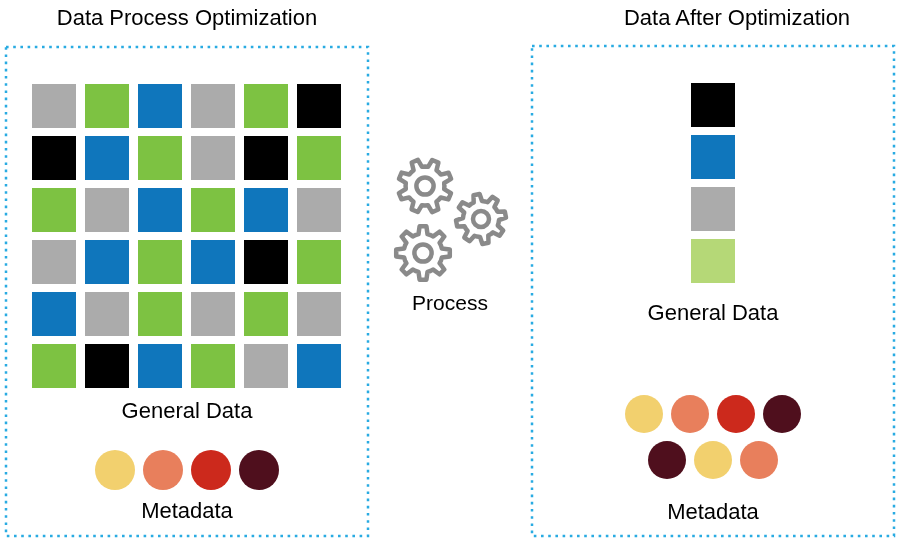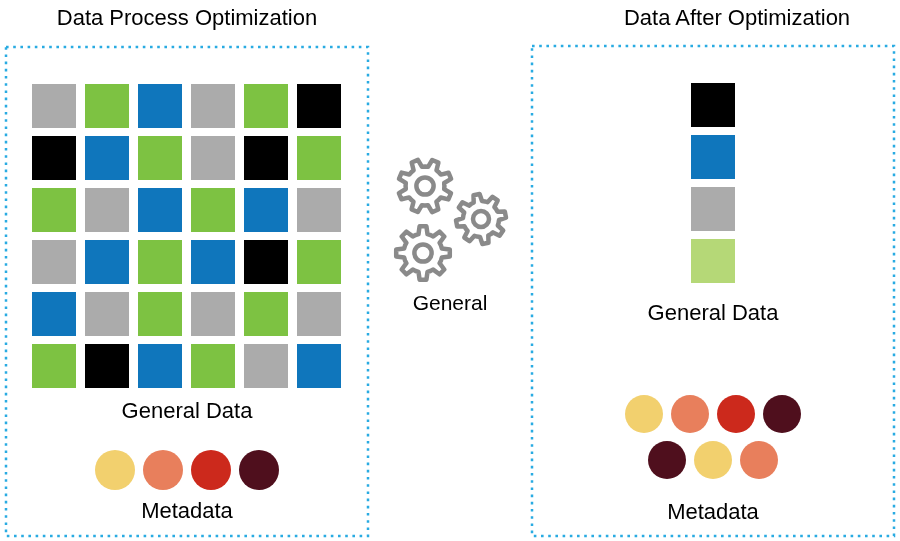--- a/index.html
+++ b/index.html
@@ -114,21 +114,21 @@
 
 <svg class="gears-svg" id="gears" width="160" height="160" viewBox="0 0 160 160">
     <path d="M70.8,34.6L78.5,32.7L81.1,38.9L74.2,43.0L74.4,46.1L74.2,49.1L81.0,53.2L78.4,59.4L70.7,57.5L68.7,59.8L66.4,61.8L68.3,69.5L62.1,72.1L58.0,65.2L54.9,65.4L51.9,65.2L47.8,72.0L41.6,69.4L43.5,61.7L41.2,59.7L39.2,57.4L31.5,59.3L28.9,53.1L35.8,49.0L35.6,45.9L35.8,42.9L29.0,38.8L31.6,32.6L39.3,34.5L41.3,32.2L43.6,30.2L41.7,22.5L47.9,19.9L52.0,26.8L55.1,26.6L58.1,26.8L62.2,20.0L68.4,22.6L66.5,30.3L68.8,32.3Z" fill="#ffffff" stroke="#8A8A8A" stroke-width="4.5" stroke-linejoin="round"></path>
     <circle cx="55" cy="46" r="8.6" fill="#ffffff" stroke="#8A8A8A" stroke-width="4.5"></circle>
     <path d="M127.5,71.7L134.8,71.5L136.0,77.6L129.0,80.0L128.6,82.8L127.8,85.5L133.2,90.5L129.6,95.7L123.0,92.4L120.8,94.1L118.3,95.5L118.5,102.8L112.4,104.0L110.0,97.0L107.2,96.6L104.5,95.8L99.5,101.2L94.3,97.6L97.6,91.0L95.9,88.8L94.5,86.3L87.2,86.5L86.0,80.4L93.0,78.0L93.4,75.2L94.2,72.5L88.8,67.5L92.4,62.3L99.0,65.6L101.2,63.9L103.7,62.5L103.5,55.2L109.6,54.0L112.0,61.0L114.8,61.4L117.5,62.2L122.5,56.8L127.7,60.4L124.4,67.0L126.1,69.2Z" fill="#ffffff" stroke="#8A8A8A" stroke-width="4.5" stroke-linejoin="round"></path>
     <circle cx="111" cy="79" r="8.0" fill="#ffffff" stroke="#8A8A8A" stroke-width="4.5"></circle>
     <path d="M71.9,108.5L79.8,109.6L79.8,116.4L71.9,117.5L71.0,120.4L69.6,123.2L74.3,129.5L69.5,134.3L63.2,129.6L60.4,131.0L57.5,131.9L56.4,139.8L49.6,139.8L48.5,131.9L45.6,131.0L42.8,129.6L36.5,134.3L31.7,129.5L36.4,123.2L35.0,120.4L34.1,117.5L26.2,116.4L26.2,109.6L34.1,108.5L35.0,105.6L36.4,102.8L31.7,96.5L36.5,91.7L42.8,96.4L45.6,95.0L48.5,94.1L49.6,86.2L56.4,86.2L57.5,94.1L60.4,95.0L63.2,96.4L69.5,91.7L74.3,96.5L69.6,102.8L71.0,105.6Z" fill="#ffffff" stroke="#8A8A8A" stroke-width="4.5" stroke-linejoin="round"></path>
     <circle cx="53" cy="113" r="8.6" fill="#ffffff" stroke="#8A8A8A" stroke-width="4.5"></circle>
   </svg>
 <div class="process-label">
-  <div>General</div>
+  <div>Process</div>
 </div>
 
 <div class="panel panel-right">
   <svg class="border-svg" width="366" height="494">
     <rect class="dotrect" x="2" y="2" width="362" height="490" stroke="#29ABE2"></rect>
   </svg>
   <div class="stack" id="after-stack">
       <div class="sq" style="background: rgb(0, 0, 0);"></div>
       <div class="sq" style="background: rgb(15, 118, 188);"></div>
       <div class="sq" style="background: rgb(171, 171, 171);"></div>

